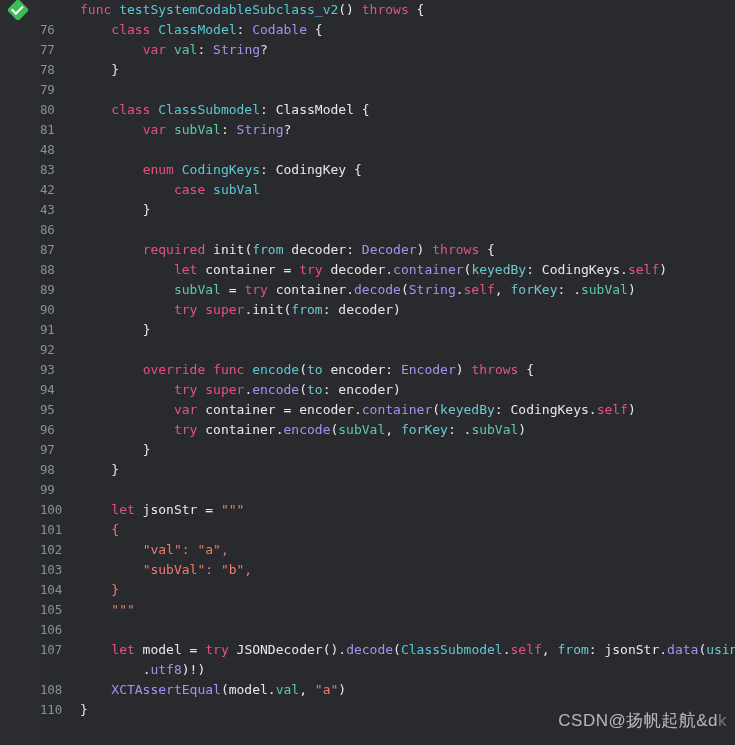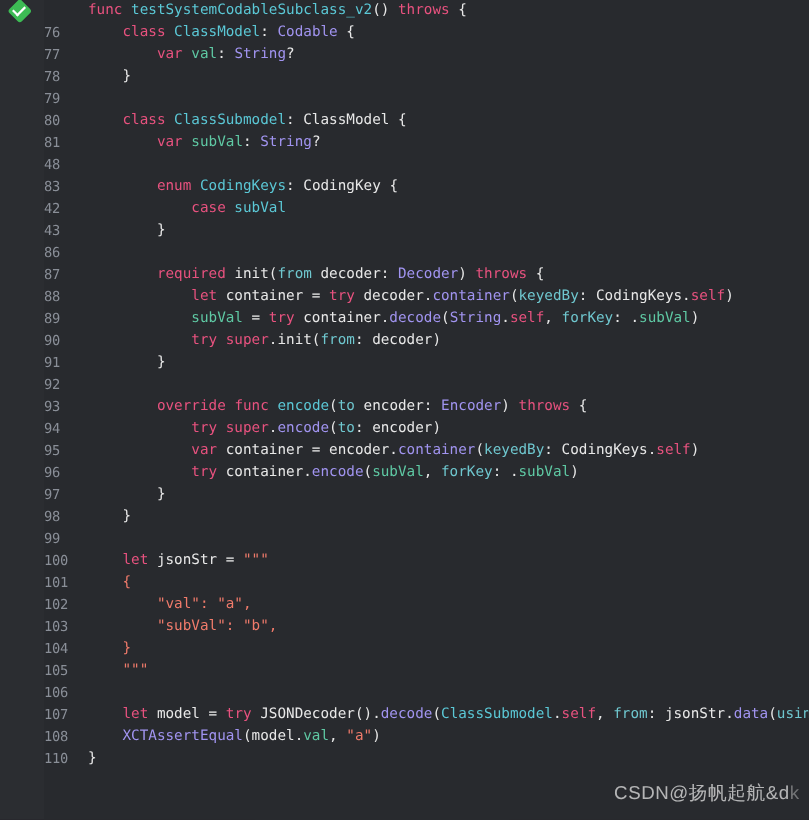--- a/index.html
+++ b/index.html
@@ -132,19 +132,20 @@
       <div class="row"><span class="lineno">98</span><span class="src"><span>    </span><span class="plain">}</span></span></div>
       <div class="row"><span class="lineno">99</span><span class="src"></span></div>
       <div class="row"><span class="lineno">100</span><span class="src"><span>    </span><span class="kw">let</span><span class="plain"> jsonStr = </span><span class="str">"""</span></span></div>
       <div class="row"><span class="lineno">101</span><span class="src"><span>    </span><span class="str">{</span></span></div>
       <div class="row"><span class="lineno">102</span><span class="src"><span>        </span><span class="str">"val": "a",</span></span></div>
       <div class="row"><span class="lineno">103</span><span class="src"><span>        </span><span class="str">"subVal": "b",</span></span></div>
       <div class="row"><span class="lineno">104</span><span class="src"><span>    </span><span class="str">}</span></span></div>
       <div class="row"><span class="lineno">105</span><span class="src"><span>    </span><span class="str">"""</span></span></div>
       <div class="row"><span class="lineno">106</span><span class="src"></span></div>
       <div class="row"><span class="lineno">107</span><span class="src"><span>    </span><span class="kw">let</span><span class="plain"> model = </span><span class="kw">try</span><span class="plain"> </span><span class="plain">JSONDecoder</span><span class="plain">().</span><span class="sys">decode</span><span class="plain">(</span><span class="type">ClassSubmodel</span><span class="plain">.</span><span class="kw">self</span><span class="plain">, </span><span class="lbl">from</span><span class="plain">: jsonStr.</span><span class="sys">data</span><span class="plain">(</span><span class="lbl">using</span></span></div>
+      <div class="row"><span class="lineno"></span><span class="src"><span>        </span><span class="plain">.</span><span class="sys">utf8</span><span class="plain">)!)</span></span></div>
       <div class="row"><span class="lineno">108</span><span class="src"><span>    </span><span class="sys">XCTAssertEqual</span><span class="plain">(model.</span><span class="prop">val</span><span class="plain">, </span><span class="str">"a"</span><span class="plain">)</span></span></div>
       <div class="row"><span class="lineno">110</span><span class="src"><span class="plain">}</span></span></div>
     </div>
   <div class="watermark">
     <span>CSDN</span><span>@扬帆起航&amp;d</span><span class="fade">k</span>
   </div>
 </div>
 
 </body></html>

